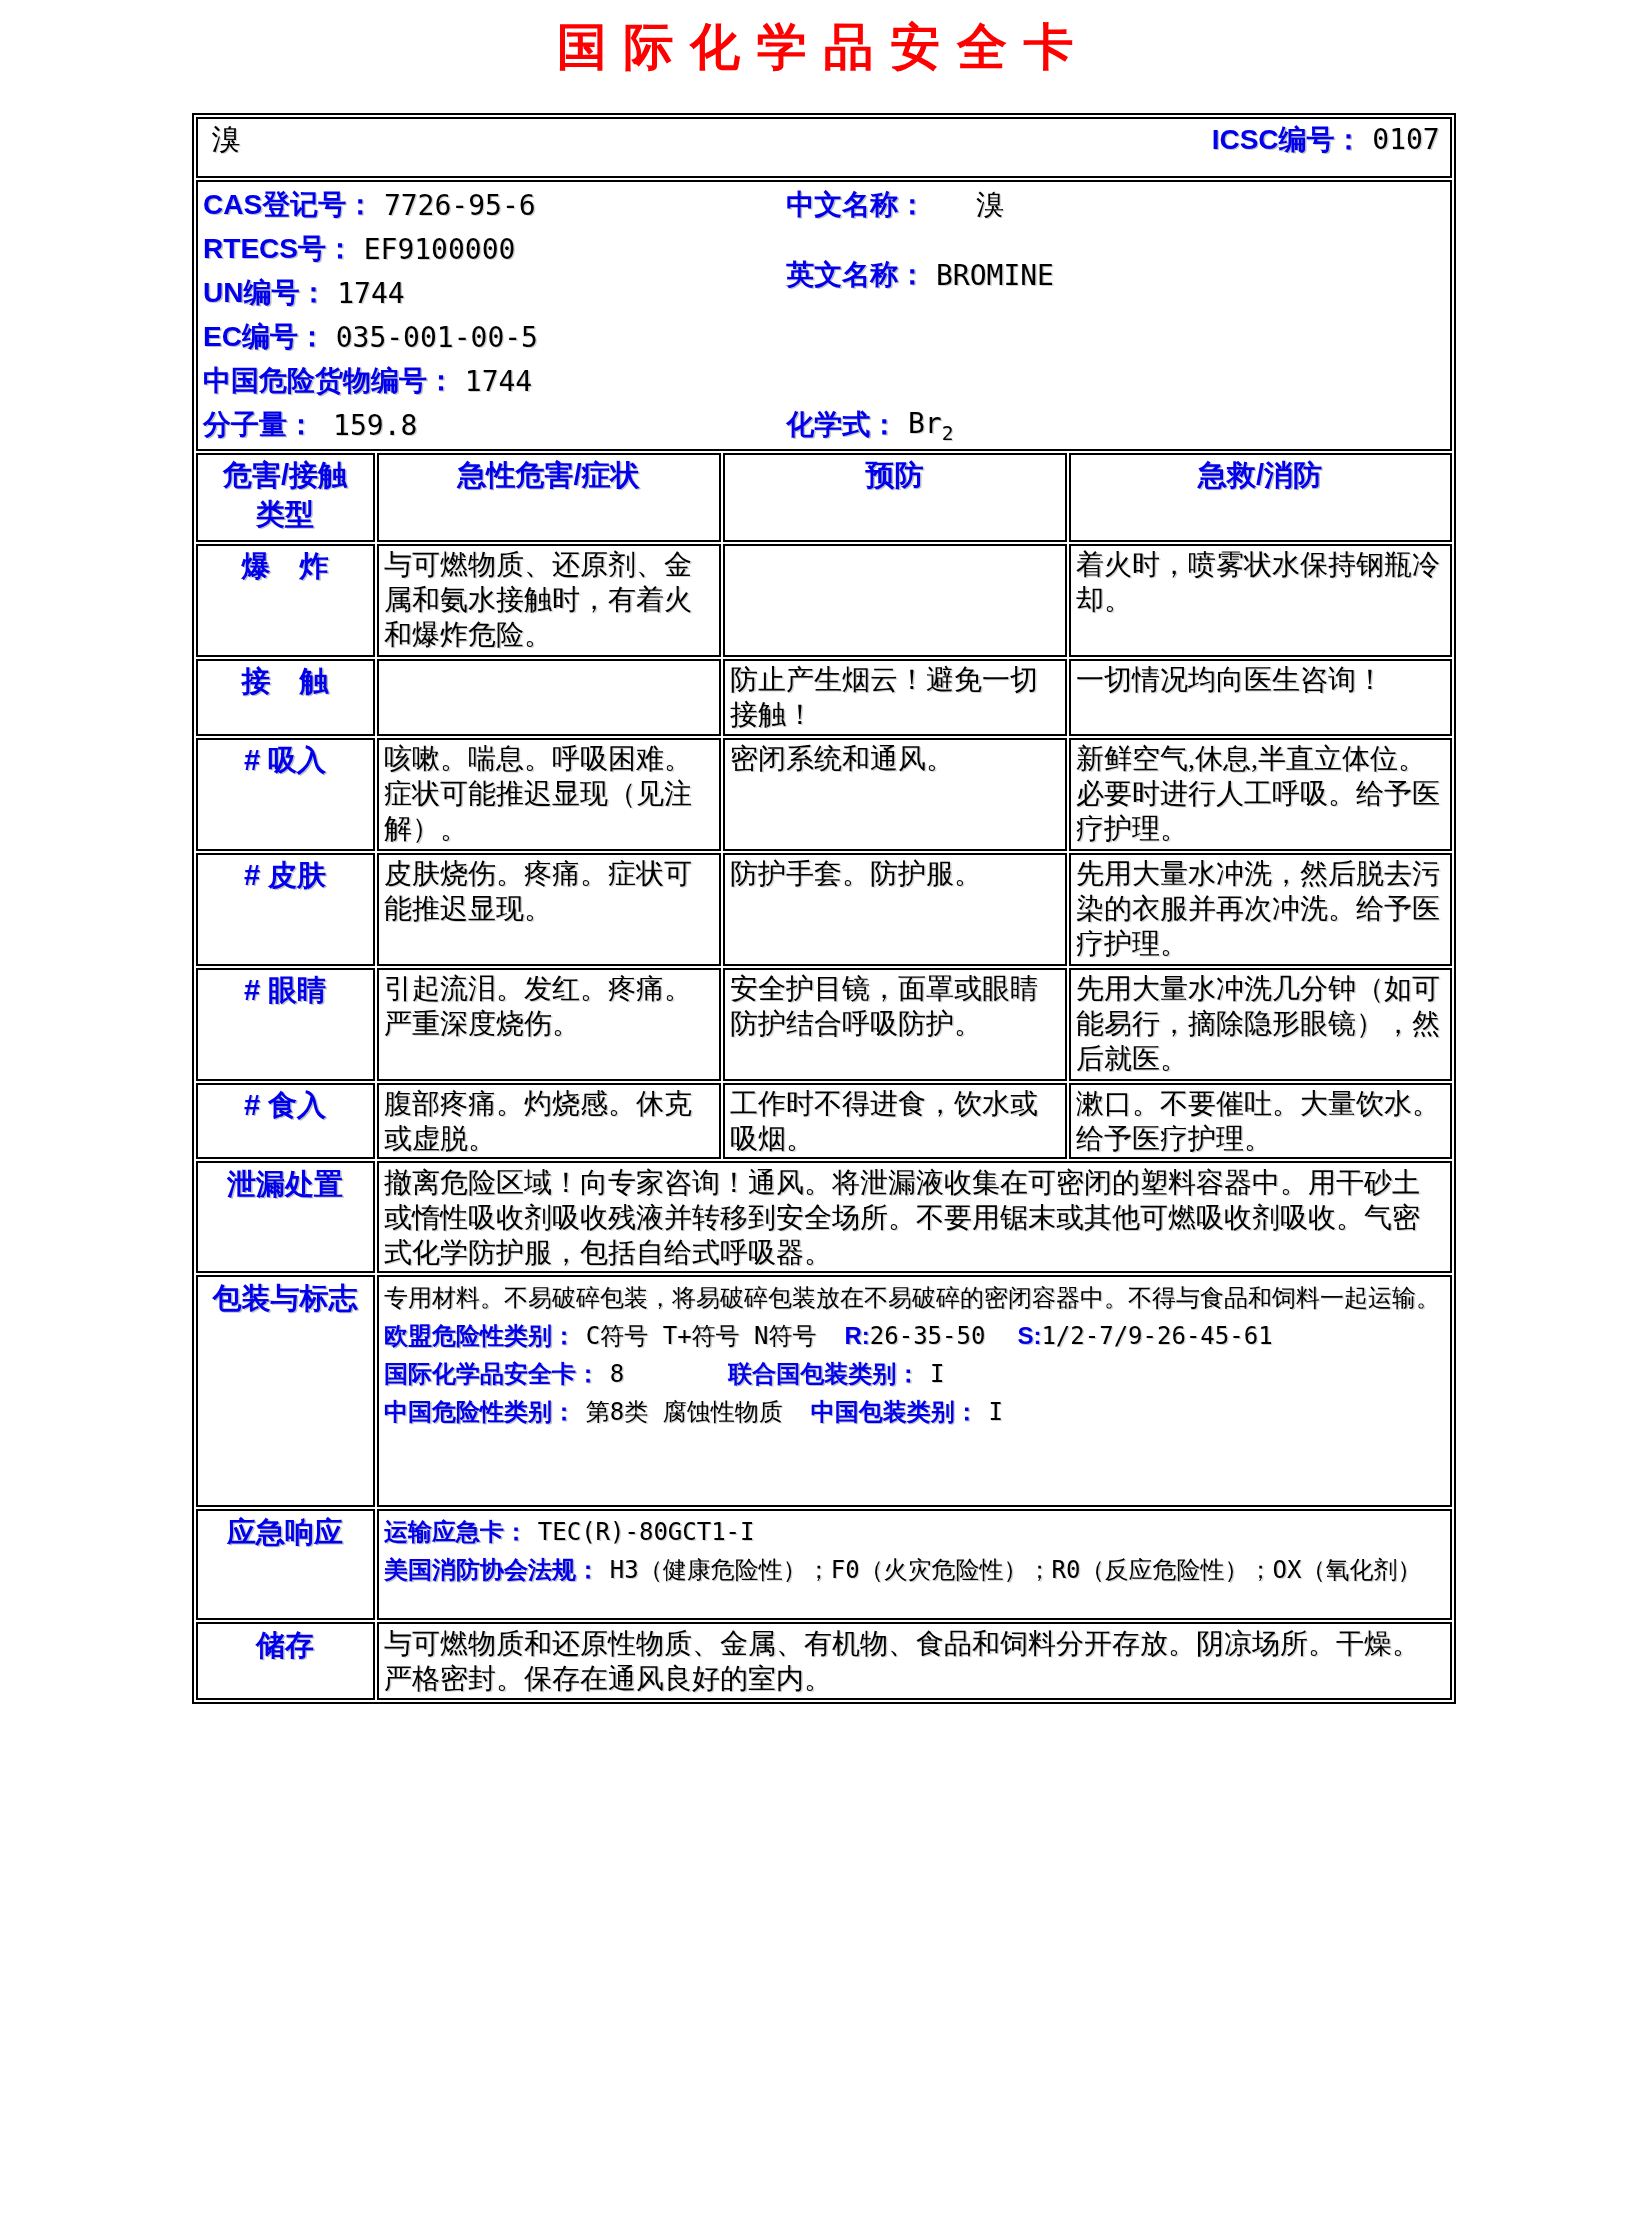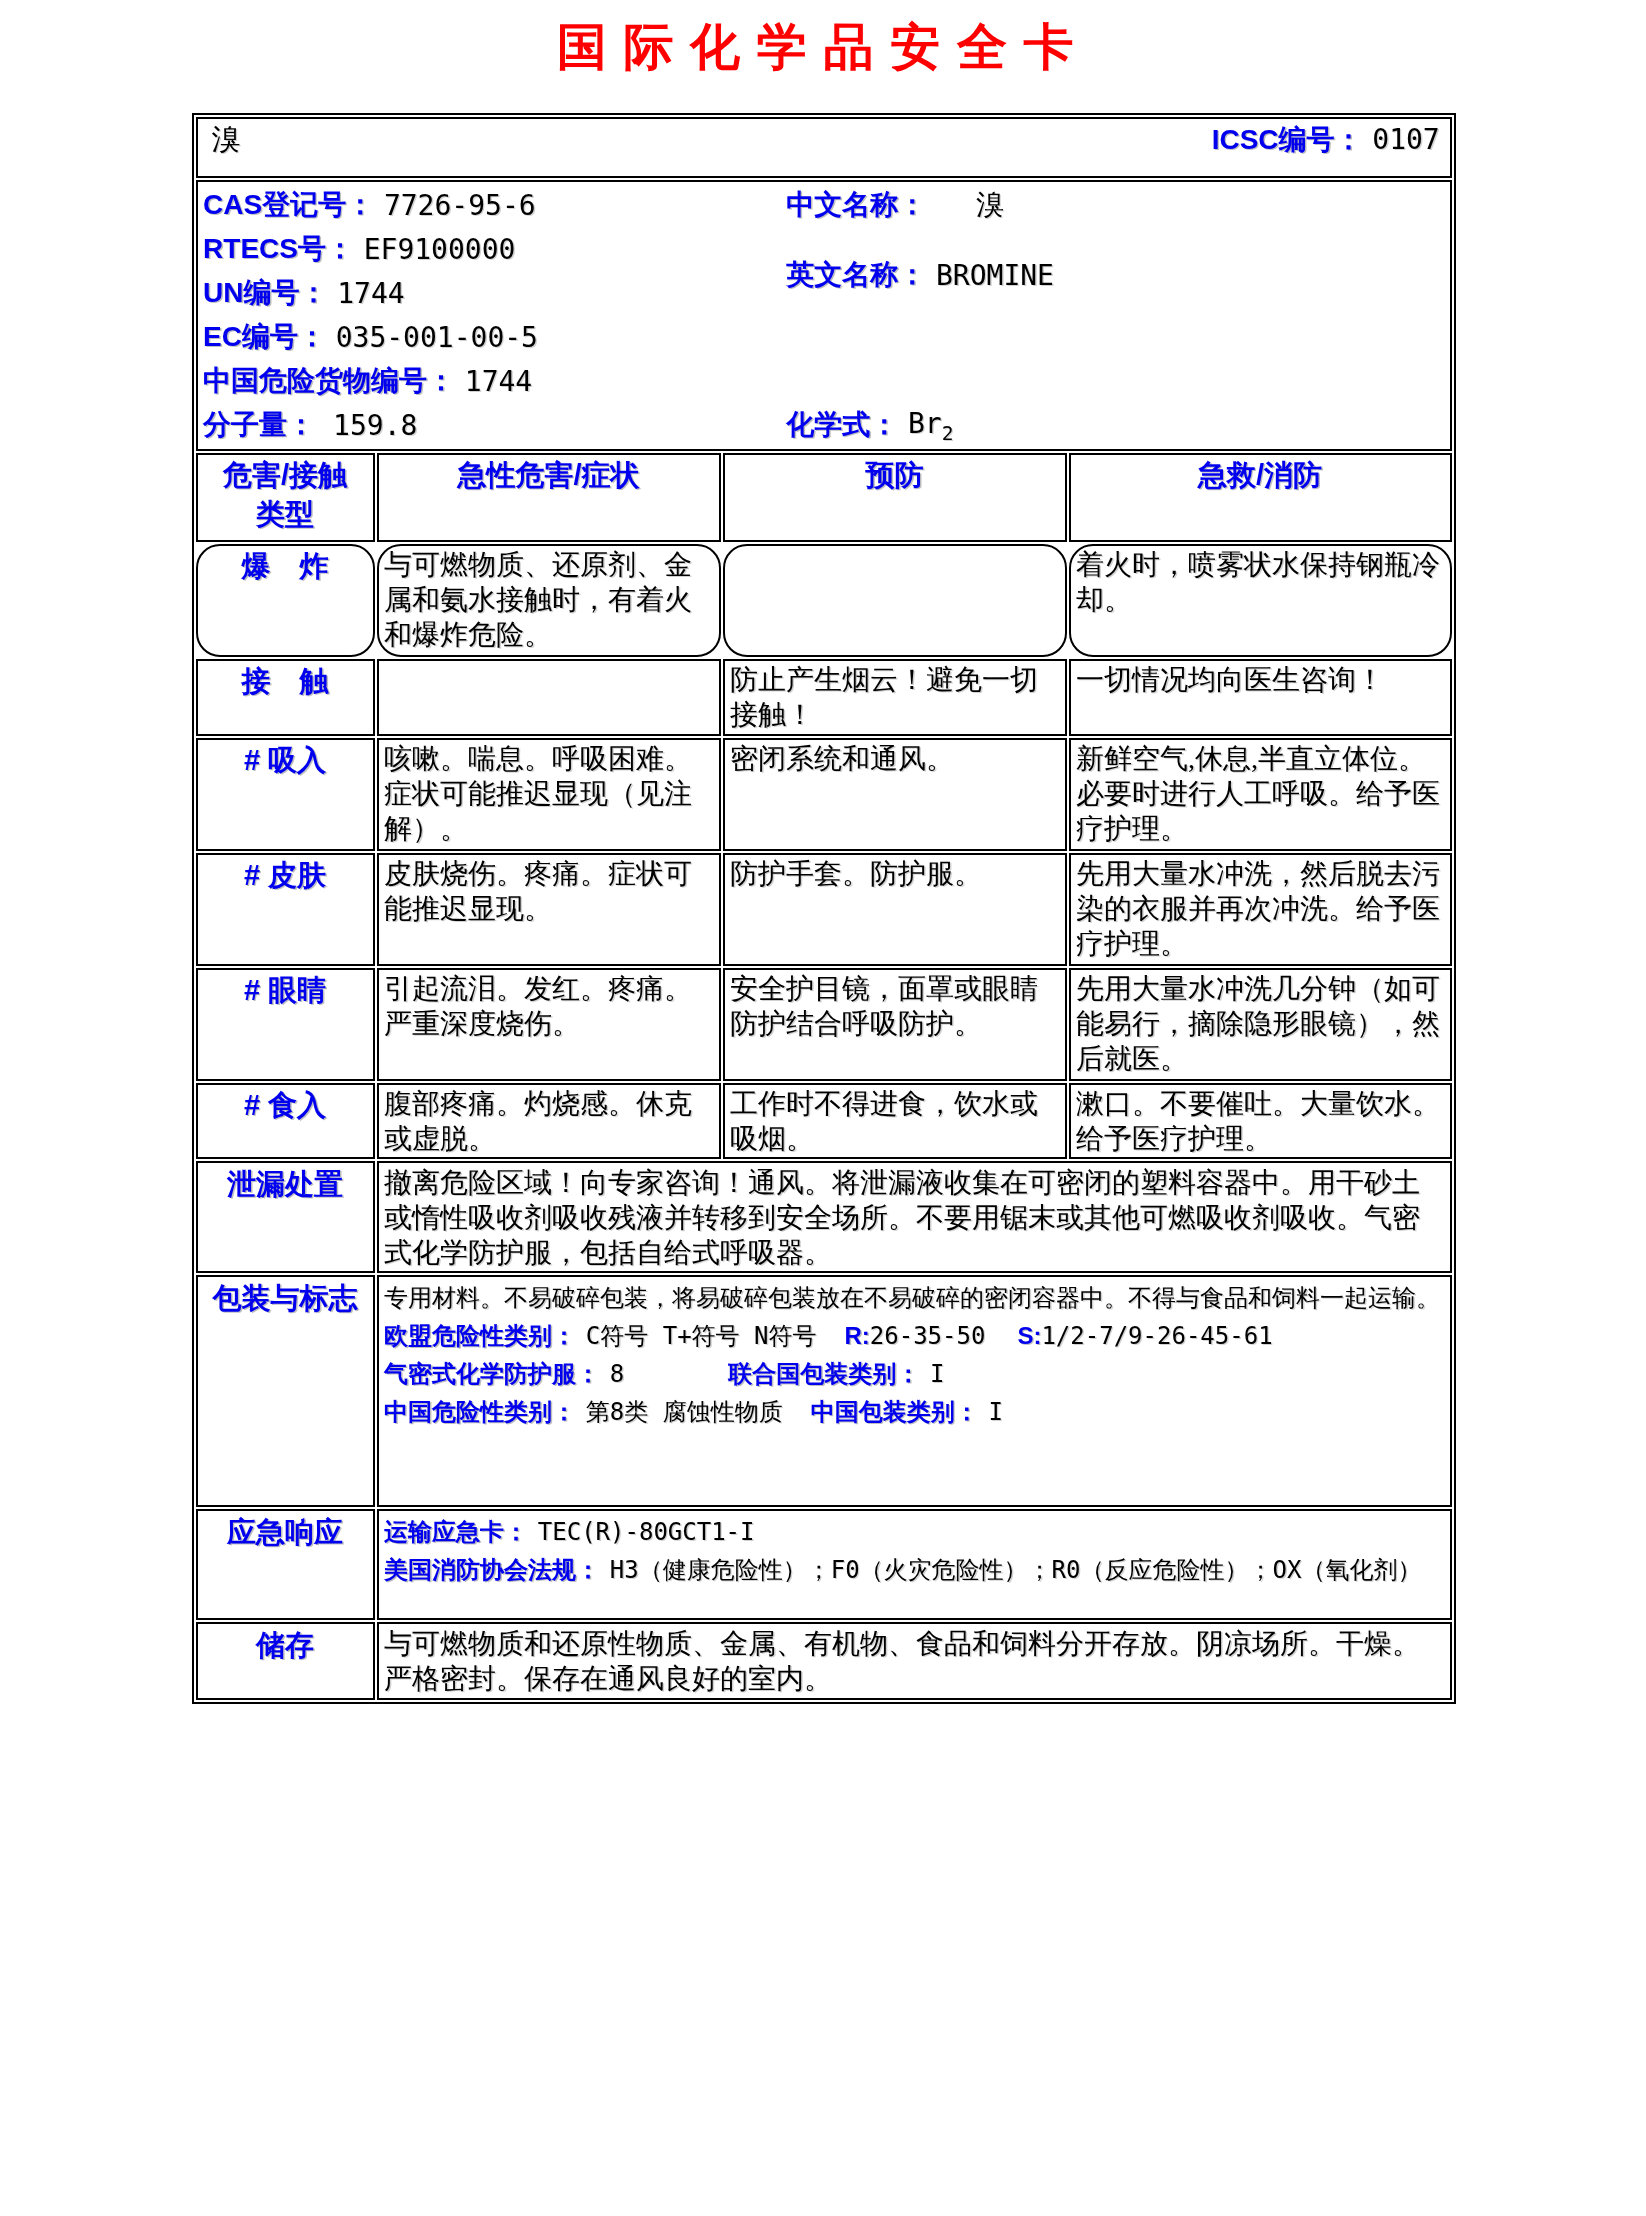--- a/index.html
+++ b/index.html
@@ -86,21 +86,21 @@
   td.cell{
     font-size:28px; line-height:35px;
     text-shadow:1.4px 1.4px 0 rgba(0,0,0,0.18);
   }
   .packline{ font-size:24px; line-height:38px; }
   .gap-wide{ margin-left:104px; }
   .gap-mid{ margin-left:32px; }
   .gap-sm{ margin-left:28px; }
   
   tr.r-fire td{ height:189px; }
-  tr.r-expl td{ height:113px;border-radius:24px; }
+  tr.r-expl td{ height:113px; }
   tr.r-cont td{ height:71px; }
   tr.r-inh td{ height:113px; }
   tr.r-skin td{ height:113px; }
   tr.r-eyes td{ height:113px; }
   tr.r-ing td{ height:71px; }
   tr.r-spill td{ height:111px; }
   tr.r-pack td{ height:232px; }
   tr.r-emer td{ height:111px; }
   tr.r-stor td{ height:78px; }
 </style>
@@ -236,21 +236,21 @@
       </tr>
 
       <tr class="r-pack">
         <td class="rowlbl">包装与标志</td>
         <td colspan="3" class="cell">
           <div class="packline">专用材料。不易破碎包装，将易破碎包装放在不易破碎的密闭容器中。不得与食品和饲料一起运输。</div>
           <div class="packline">
             <span class="lbl">欧盟危险性类别：</span><span class="val">C符号 T+符号 N符号</span><span class="lbl gap-sm">R:</span><span class="val" style="margin-left:0">26-35-50</span><span class="lbl gap-mid">S:</span><span class="val" style="margin-left:0">1/2-7/9-26-45-61</span>
           </div>
           <div class="packline">
-            <span class="lbl">气密式化学防护服：</span><span class="val">8</span><span class="lbl gap-wide">联合国包装类别：</span><span class="val">I</span>
+            <span class="lbl">国际化学品安全卡：</span><span class="val">8</span><span class="lbl gap-wide">联合国包装类别：</span><span class="val">I</span>
           </div>
           <div class="packline">
             <span class="lbl">中国危险性类别：</span><span class="val">第8类 腐蚀性物质</span><span class="lbl gap-sm">中国包装类别：</span><span class="val">I</span>
           </div>
         </td>
       </tr>
 
       <tr class="r-emer">
         <td class="rowlbl">应急响应</td>
         <td colspan="3" class="cell">

